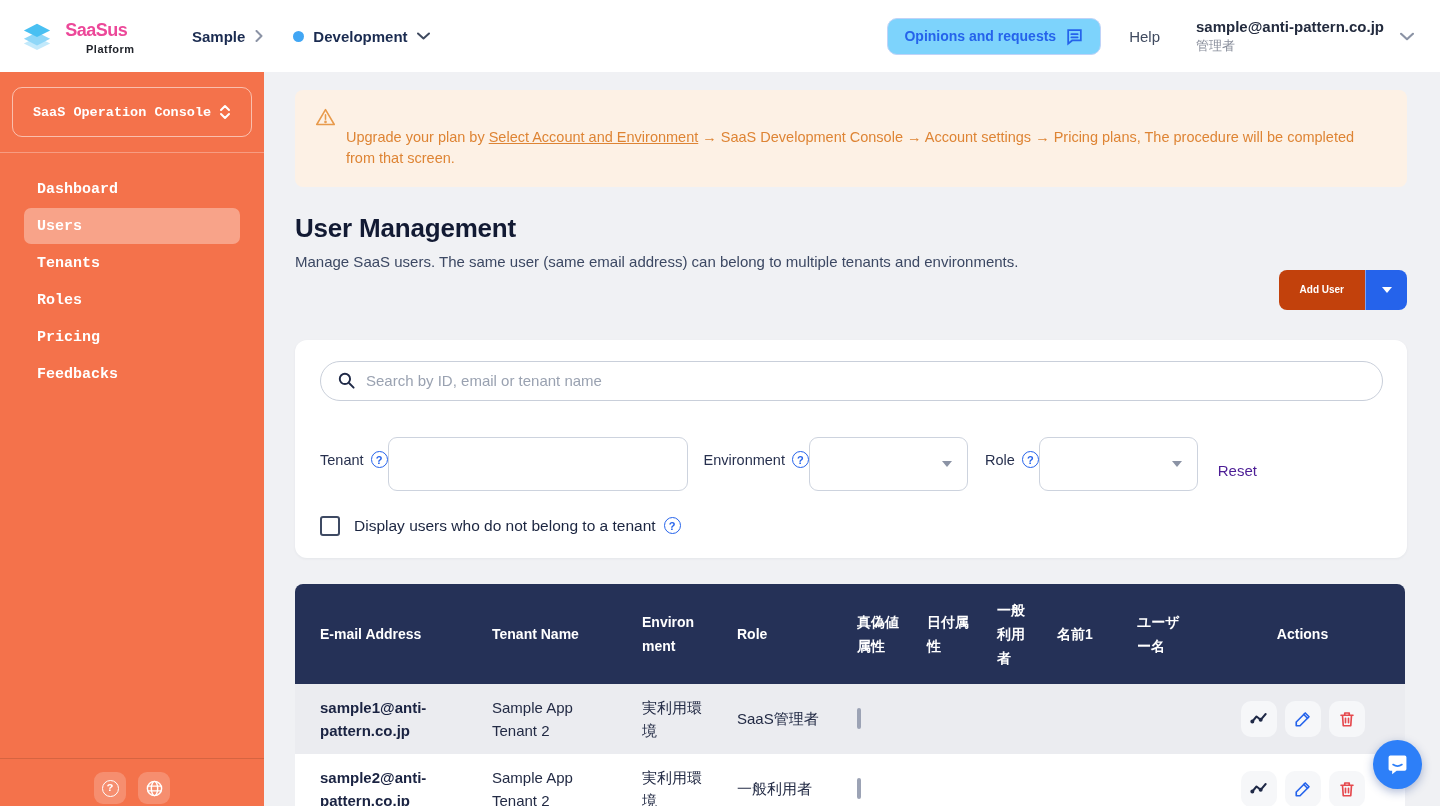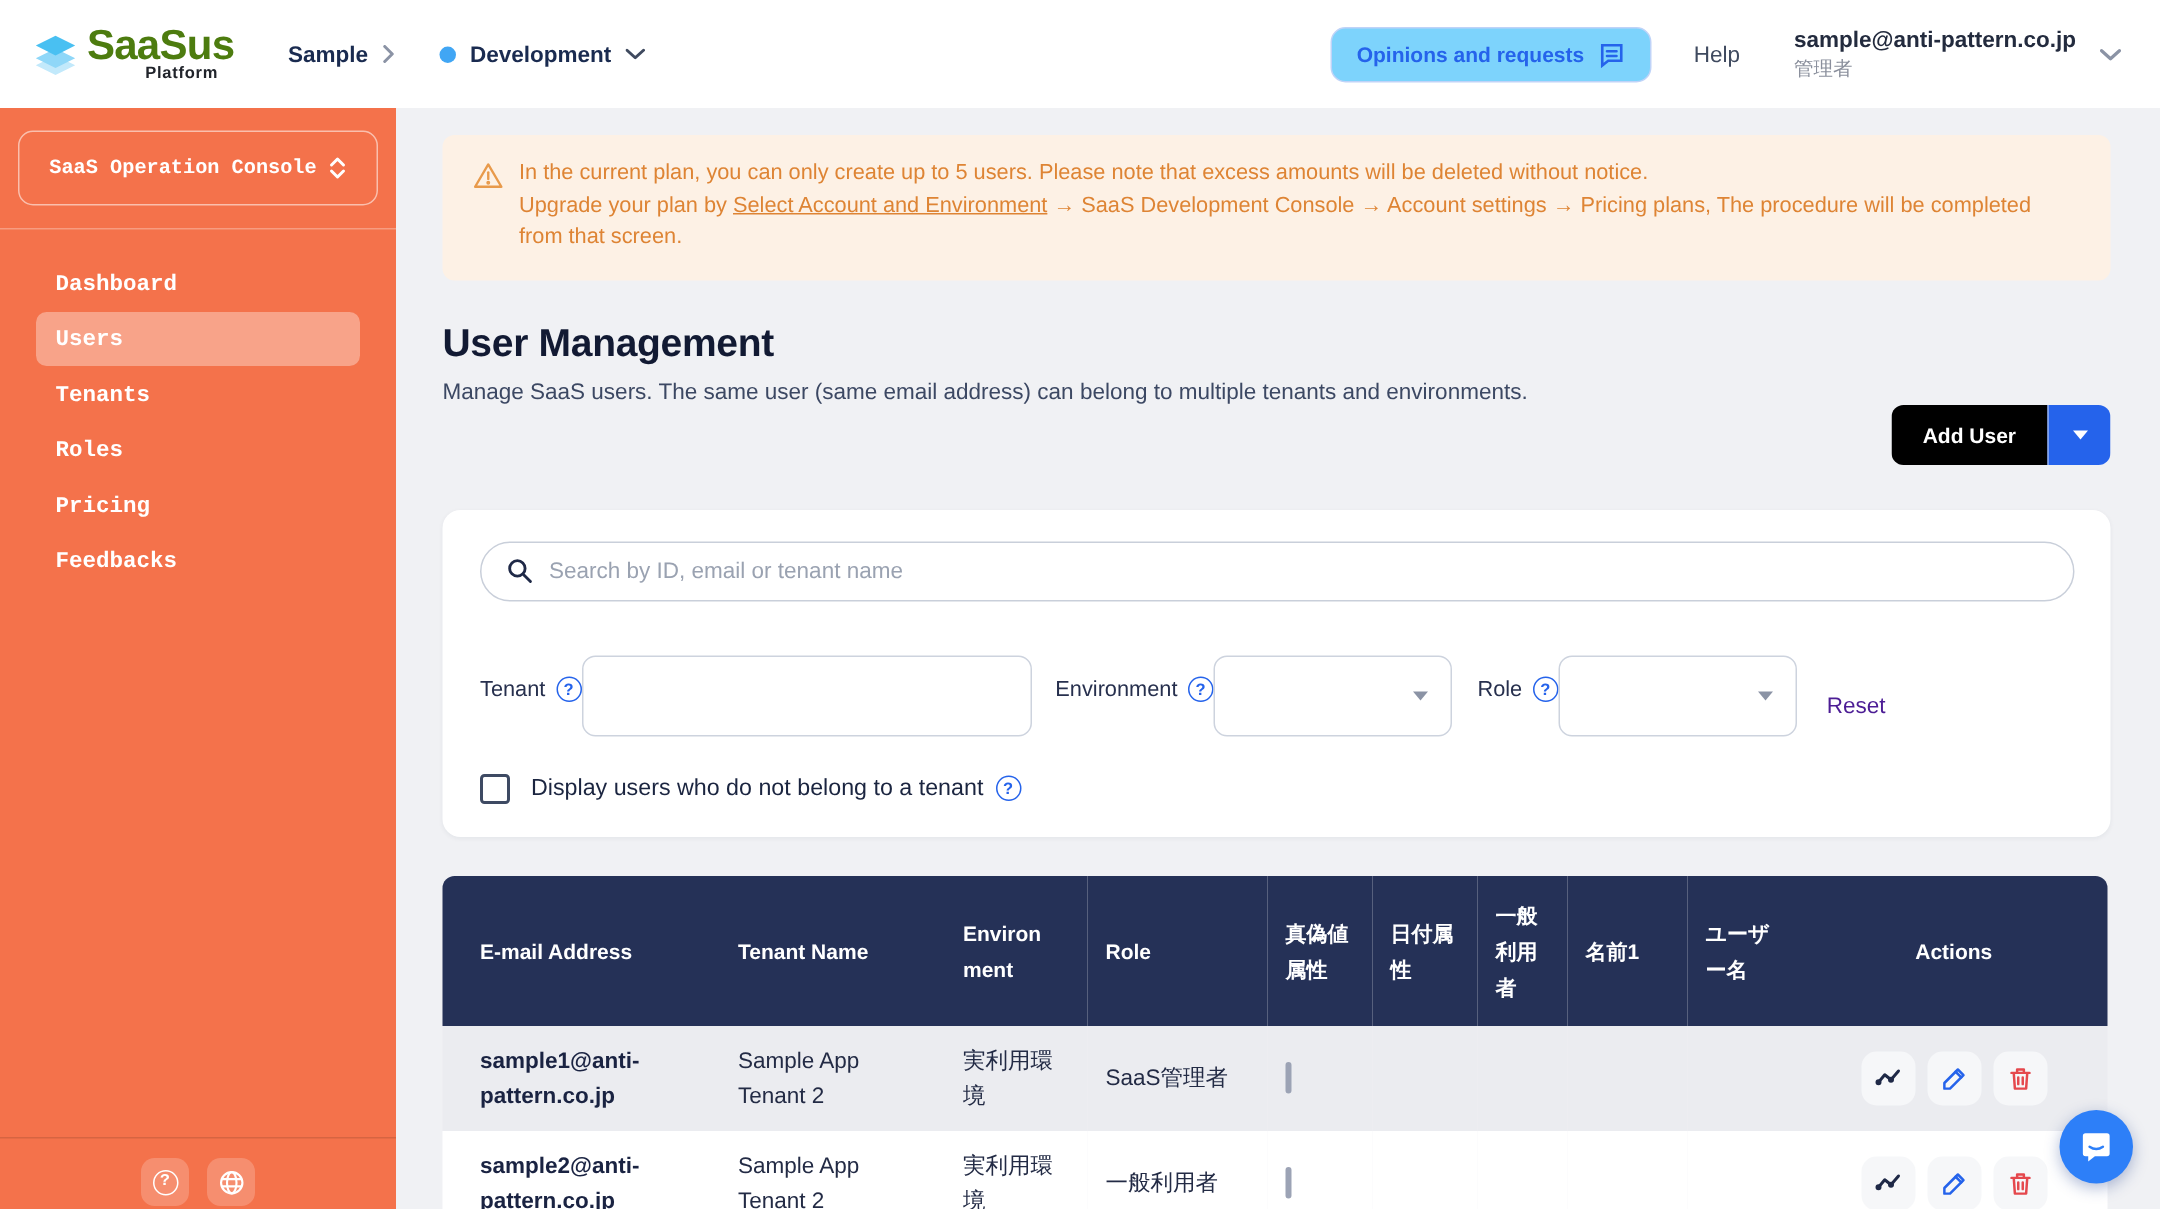--- a/index.html
+++ b/index.html
@@ -10,21 +10,21 @@
     color:#1B2540;
     position:relative;
   }
   
   .topbar {
     position:absolute; top:0; left:0; width:1440px; height:72px;
     background:#FFFFFF; display:flex; align-items:center; z-index:5;
   }
   .logo { display:flex; align-items:center; gap:6px; padding-left:22px; width:176px; }
   .logo-txt { display:flex; flex-direction:column; align-items:center; }
-  .logo-title { font-size:28px; font-weight:800; color:#4d7c0f; letter-spacing:-0.5px; line-height:26px; }
+  .logo-title { font-size:18px; font-weight:800; color:#ec4899; letter-spacing:-0.5px; line-height:26px; }
   .logo-sub { font-size:11px; font-weight:700; color:#21242B; letter-spacing:0.5px; margin-left:28px; }
   .crumb { display:flex; align-items:center; gap:10px; margin-left:16px; }
   .crumb-label { font-size:15px; font-weight:700; color:#1A2B50; }
   .chev { stroke:#8B93A5; fill:none; stroke-width:2; stroke-linecap:round; stroke-linejoin:round; }
   .env-pick { display:flex; align-items:center; gap:9px; margin-left:30px; cursor:pointer; }
   .env-dot { width:11px; height:11px; border-radius:50%; background:#41A6F4; }
   .env-label { font-size:15px; font-weight:700; color:#1A2B50; }
   .topbar-right { margin-left:auto; display:flex; align-items:center; padding-right:26px; }
   .opinions-btn {
     display:flex; align-items:center; gap:9px; height:37px; padding:0 16px;
@@ -74,21 +74,21 @@
   .banner {
     background:#FDF1E5; border-radius:8px; padding:15px 20px 17px 20px;
     display:flex; gap:10px;
   }
   .banner-text { font-size:14.5px; line-height:21.5px; color:#DE8434; }
   .banner-link { text-decoration:underline; cursor:pointer; }
   .page-head { display:flex; align-items:flex-start; margin-top:26px;flex-direction:column; }
   .page-title { font-size:26px; font-weight:700; color:#121A33; letter-spacing:-0.2px; }
   .page-sub { font-size:15px; color:#3C4863; margin-top:9px; }
   .adduser { margin-left:auto; display:flex; height:40px; border-radius:8px; overflow:hidden; cursor:pointer; }
-  .adduser-main { background:#000000; color:#fff; font-size:14px; font-weight:700; display:flex; align-items:center; padding:0 21px; }
+  .adduser-main { background:#c2410c; color:#fff; font-size:10px; font-weight:700; display:flex; align-items:center; padding:0 21px; }
   .adduser-caret { background:#2563EB; border-left:1px solid rgba(255,255,255,0.4); width:42px; display:flex; align-items:center; justify-content:center; }
   .caret-down { width:0; height:0; border-left:5px solid transparent; border-right:5px solid transparent; border-top:6px solid #fff; }
 
   .filter-card { background:#fff; border-radius:12px; margin-top:30px; padding:21px 24px 22px 25px; box-shadow:0 1px 3px rgba(20,30,60,0.05); }
   .search-wrap { position:relative; }
   .search-input {
     width:100%; height:40px; border:1px solid #C9CFDA; border-radius:21px;
     padding:0 18px 0 45px; font-size:15px; color:#1B2540; outline:none;
     font-family:"Liberation Sans", sans-serif;
   }
@@ -223,21 +223,21 @@
 
 <div class="main">
 
   <div class="banner">
     <svg width="21" height="21" viewBox="0 0 24 24" fill="none" stroke="#E89A4B" stroke-width="1.8" stroke-linecap="round" stroke-linejoin="round" style="flex:none;margin-top:2px">
       <path d="M12 3 L22 20 H2 Z"></path>
         <path d="M12 9 v5"></path>
         <circle cx="12" cy="17" r="0.6" fill="#E89A4B"></circle>
     </svg>
     <div class="banner-text">
-      <span>In the current plan, you can only create up to 5 users. Please note that excess amounts will be deleted without notice.</span><br>
+      <br>
       <span>Upgrade your plan by </span><span class="banner-link">Select Account and Environment</span><span> → SaaS Development Console → Account settings → Pricing plans, The procedure will be completed from that screen.</span>
     </div>
   </div>
 
   <div class="page-head">
     <div>
       <div class="page-title">User Management</div>
       <div class="page-sub">Manage SaaS users. The same user (same email address) can belong to multiple tenants and environments.</div>
     </div>
     <div class="adduser">

